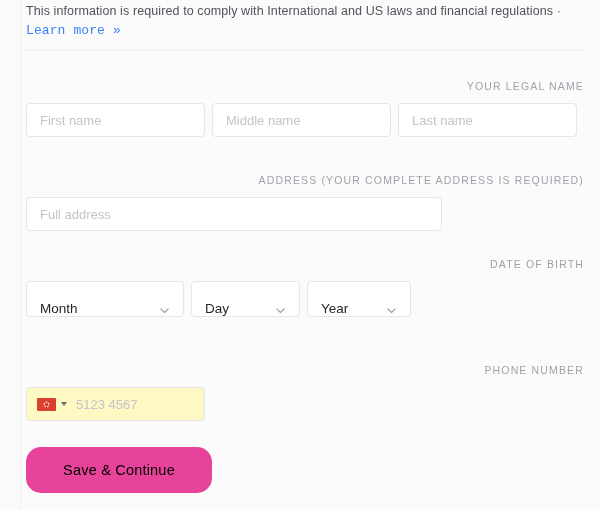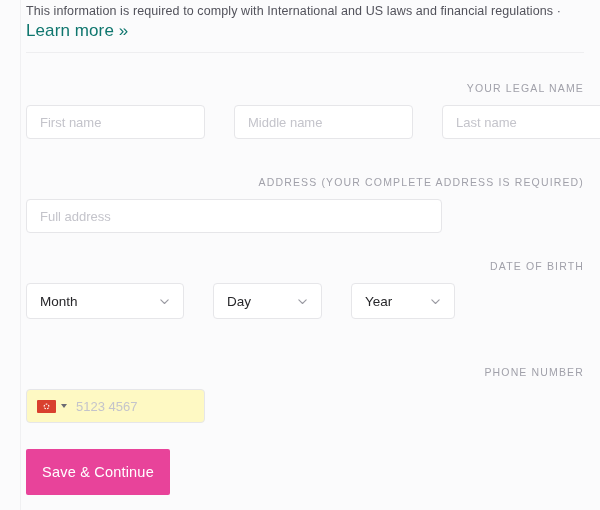--- a/index.html
+++ b/index.html
@@ -41,24 +41,25 @@
 
   .intro {
     padding-top: 2px;
     font-size: 12.5px;
     line-height: 19px;
     color: #52525b;
     letter-spacing: 0.1px;
   }
   .intro-link {
     display: inline-block;
-    color: #0f766e;
+    color: #3b82f6;
     text-decoration: none;
-    font-size: 17px;
+    font-size: 13px;
     cursor: pointer;
+    font-family: Liberation Mono, monospace;
   }
 
   .divider {
     margin-top: 10px;
     width: 558px;
     height: 1px;
     background: #eeeef0;
   }
 
   .section {
@@ -70,21 +71,21 @@
     letter-spacing: 1.15px;
     color: #a1a1aa;
     font-weight: 400;
     text-transform: uppercase;
     line-height: 14px;
     text-align: right;
   }
 
   .row {
     display: flex;
-    gap: 29px;
+    gap: 7px;
     margin-top: 10px;
   }
 
   .text-input {
     box-sizing: border-box;
     height: 34px;
     border: 1px solid #e6e6e9;
     border-radius: 4px;
     background: #ffffff;
     font-family: "Liberation Sans", sans-serif;
@@ -102,21 +103,21 @@
 
   
   .select-box {
     position: relative;
     box-sizing: border-box;
     height: 36px;
     border: 1px solid #e6e6e9;
     border-radius: 4px;
     background: #ffffff;
     display: flex;
-    align-items: center;
+    align-items: flex-end;
     padding: 0 13px;
     cursor: pointer;
   }
   .select-month { width: 158px; }
   .select-day   { width: 109px; }
   .select-year  { width: 104px; }
 
   .select-value {
     font-size: 13.5px;
     color: #27272a;
@@ -186,26 +187,26 @@
     padding-left: 9px;
   }
   .phone-input::placeholder {
     color: #c4c4cb;
     opacity: 1;
   }
 
   .submit-button {
     margin-top: 0;
     box-sizing: border-box;
-    width: 144px;
+    width: 186px;
     height: 46px;
     border: none;
-    border-radius: 2px;
+    border-radius: 15px;
     background: #e8439a;
-    color: #ffffff;
+    color: #000000;
     font-family: "Liberation Sans", sans-serif;
     font-size: 14.5px;
     letter-spacing: 0.2px;
     cursor: pointer;
   }
 
   
   .sec-name    { margin-top: 28px; }
   .sec-address { margin-top: 36px; }
   .sec-dob     { margin-top: 26px; }

